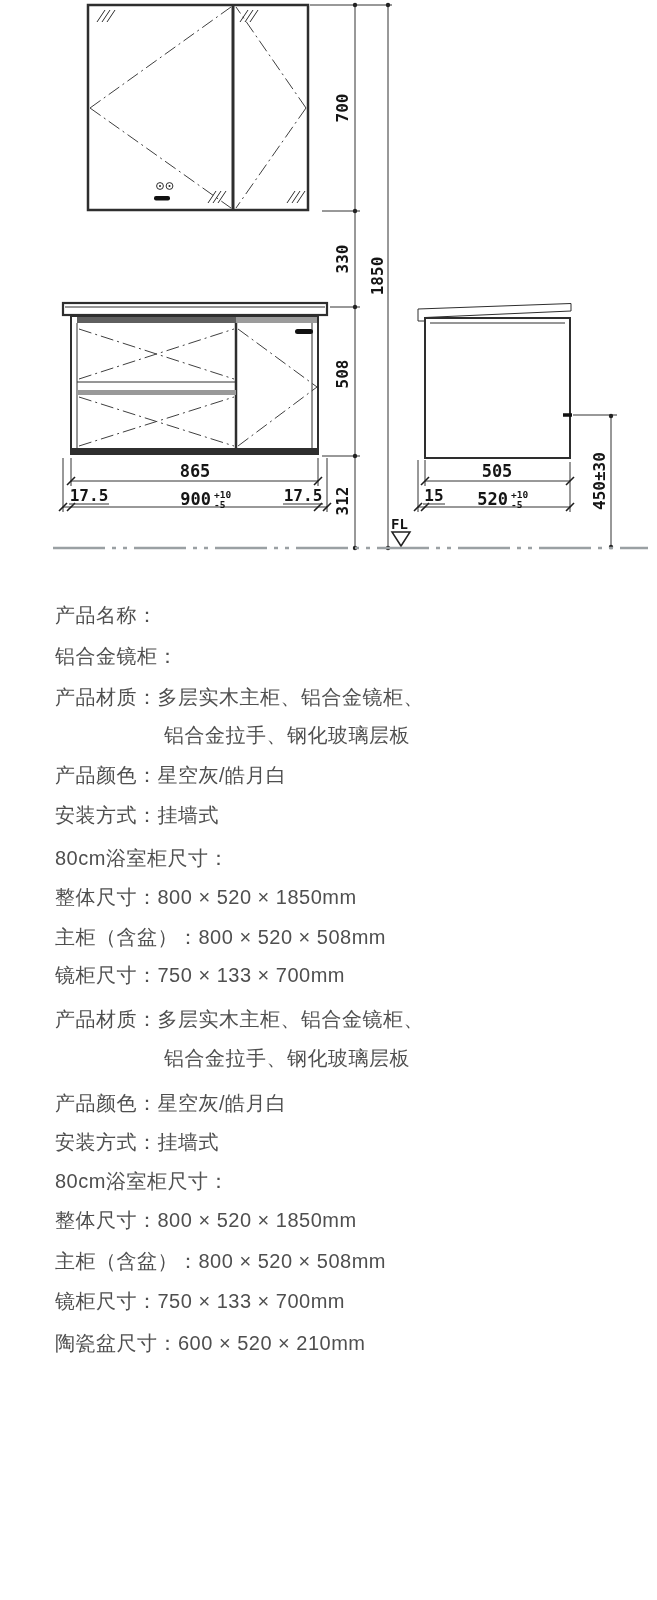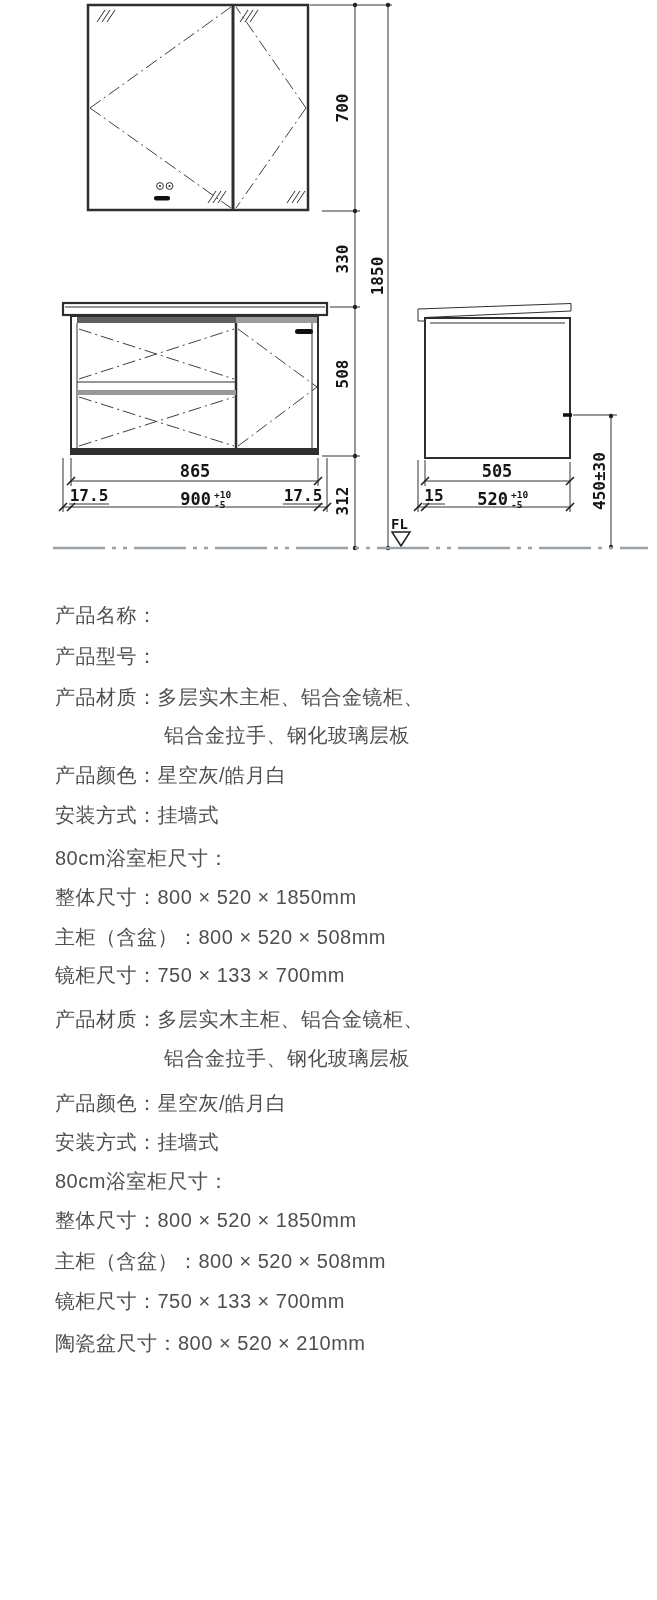--- a/index.html
+++ b/index.html
@@ -157,33 +157,33 @@
 
     <g>
       <text class="fl" x="391" y="529">FL</text>
       <path d="M392 532 L410 532 L401 546 Z" fill="#ffffff" stroke="#222" stroke-width="1.5"></path>
       <line x1="53" y1="548" x2="648" y2="548" stroke="#9aa0a3" stroke-width="2.5" stroke-dasharray="52 7 4 7 4 7"></line>
     </g>
   </svg>
 
   <div class="specs">
     <div style="top:602px">产品名称：</div>
-    <div style="top:643px">产品型号：</div>
+    <div style="top:643px">铝合金镜柜：</div>
     <div style="top:684px">产品材质：多层实木主柜、铝合金镜柜、</div>
     <div style="top:722px" class="indent">铝合金拉手、钢化玻璃层板</div>
     <div style="top:762px">产品颜色：星空灰/皓月白</div>
     <div style="top:802px">安装方式：挂墙式</div>
     <div style="top:845px">80cm浴室柜尺寸：</div>
     <div style="top:884px">整体尺寸：800 × 520 × 1850mm</div>
     <div style="top:924px">主柜（含盆）：800 × 520 × 508mm</div>
     <div style="top:962px">镜柜尺寸：750 × 133 × 700mm</div>
     <div style="top:1006px">产品材质：多层实木主柜、铝合金镜柜、</div>
     <div style="top:1045px" class="indent">铝合金拉手、钢化玻璃层板</div>
     <div style="top:1090px">产品颜色：星空灰/皓月白</div>
     <div style="top:1129px">安装方式：挂墙式</div>
     <div style="top:1168px">80cm浴室柜尺寸：</div>
     <div style="top:1207px">整体尺寸：800 × 520 × 1850mm</div>
     <div style="top:1248px">主柜（含盆）：800 × 520 × 508mm</div>
     <div style="top:1288px">镜柜尺寸：750 × 133 × 700mm</div>
-    <div style="top:1330px">陶瓷盆尺寸：800 × 520 × 210mm</div>
+    <div style="top:1330px">陶瓷盆尺寸：600 × 520 × 210mm</div>
   </div>
 
 </div>
 
 </body></html>

